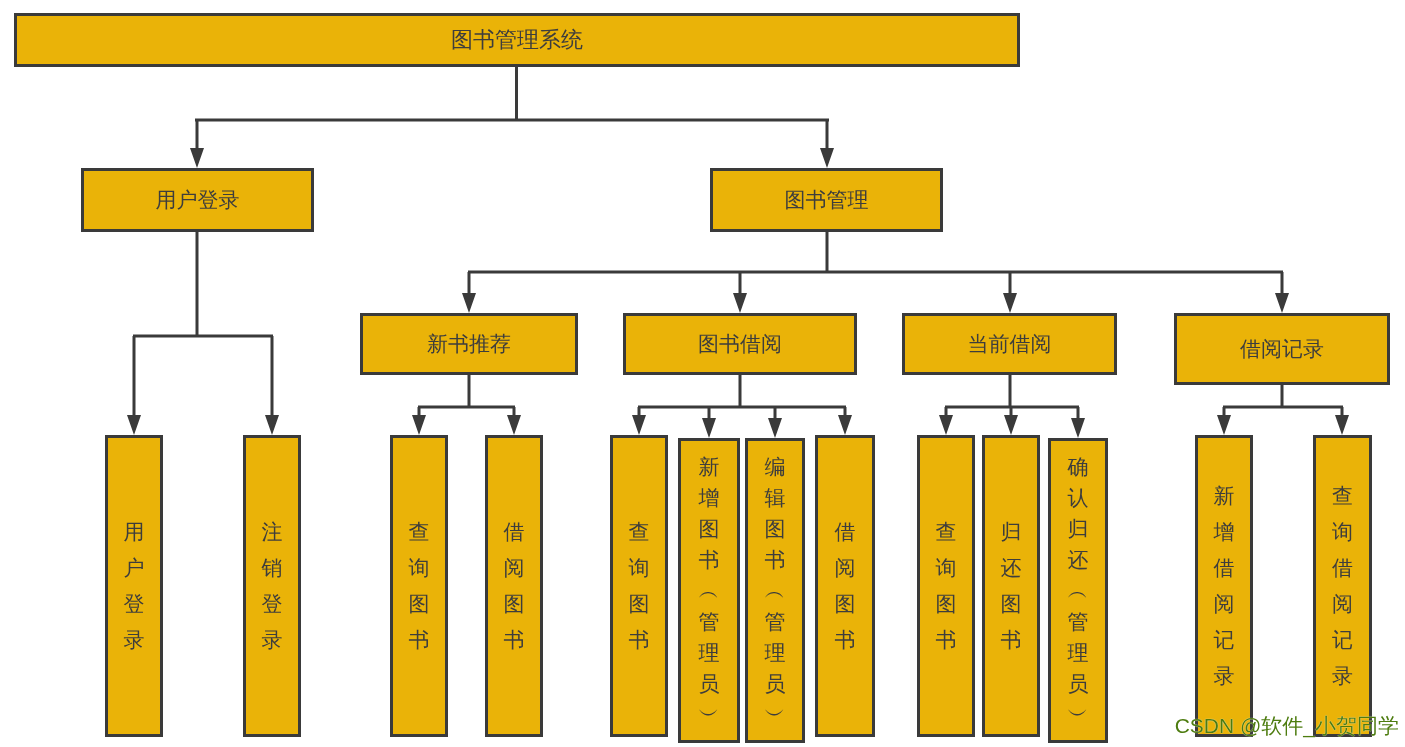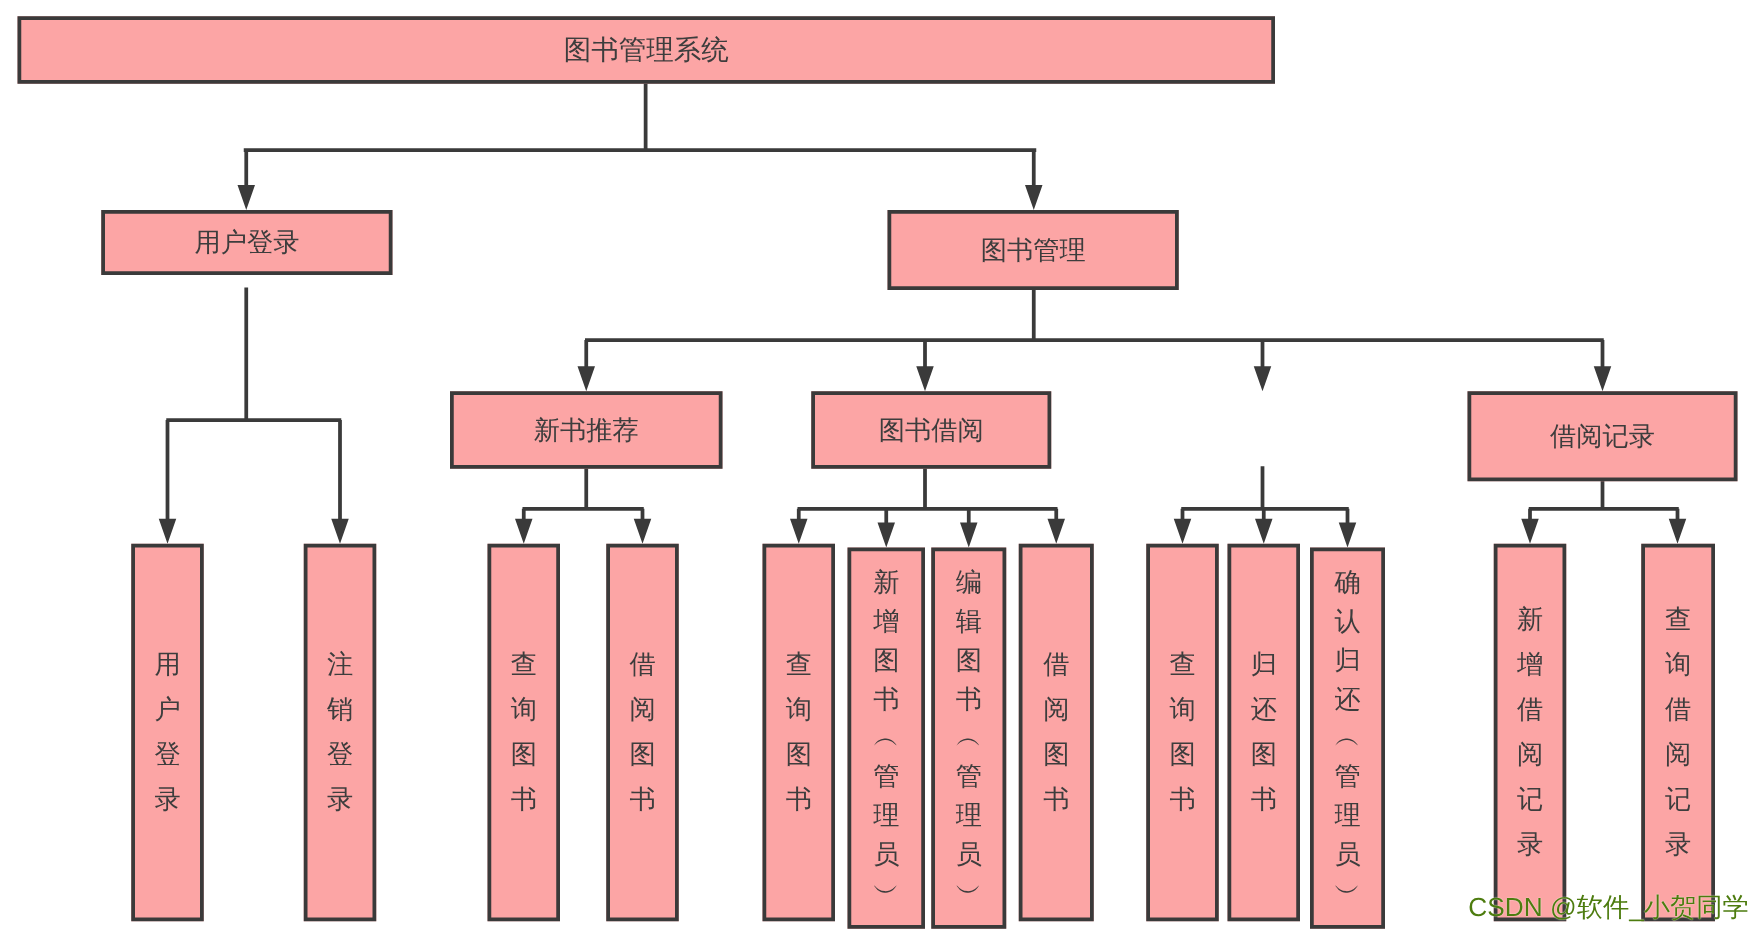--- a/index.html
+++ b/index.html
@@ -1,21 +1,21 @@
 <!DOCTYPE html>
 <html><head>
 <meta charset="utf-8">
 <style>
   html,body{margin:0;padding:0;background:#fff;}
   #canvas{
     position:relative;width:1405px;height:747px;background:#ffffff;overflow:hidden;
     font-family:"Liberation Sans","DejaVu Sans",sans-serif;color:#3d3d3d;
   }
   .box{
-    position:absolute;background:#fca5a5;border:3px solid #3a3a3a;box-sizing:border-box;
+    position:absolute;background:#eab308;border:3px solid #3a3a3a;box-sizing:border-box;
     display:flex;align-items:center;justify-content:center;
     font-size:21px;color:#3d3d3d;z-index:2;
   }
   .leaf{flex-direction:column;}
   .leaf .ch{display:block;height:36px;line-height:36px;text-align:center;}
   .leaf.tall .ch{height:31px;line-height:31px;}
   .root-box{font-size:22px;}
   #wires{position:absolute;left:0;top:0;z-index:1;}
   #watermark{
     position:absolute;top:712px;right:6px;z-index:5;
@@ -80,32 +80,35 @@
              M1004 415 H1018 L1011 435 Z
              M1071 418 H1085 L1078 438 Z
              M1217 415 H1231 L1224 435 Z
              M1335 415 H1349 L1342 435 Z"></path>
   </svg>
 
   <div class="box root-box" style="left:14px;top:13px;width:1006px;height:54px;">
     <span>图书管理系统</span>
   </div>
 
-  <div class="box" style="left:81px;top:168px;width:233px;height:52px;">
+  <div class="box" style="left:81px;top:168px;width:233px;height:64px;">
     <span>用户登录</span>
   </div>
   <div class="box" style="left:710px;top:168px;width:233px;height:64px;text-align:center;">
     <span>图书管理</span>
   </div>
 
   <div class="box" style="left:360px;top:313px;width:218px;height:62px;">
     <span>新书推荐</span>
   </div>
-  <div class="box" style="left:649px;top:313px;width:192px;height:62px;text-align:right;">
+  <div class="box" style="left:623px;top:313px;width:234px;height:62px;text-align:right;">
     <span>图书借阅</span>
+  </div>
+  <div class="box" style="left:902px;top:313px;width:215px;height:62px;">
+    <span>当前借阅</span>
   </div>
   <div class="box" style="left:1174px;top:313px;width:216px;height:72px;">
     <span>借阅记录</span>
   </div>
 
   <div class="box leaf" style="left:105px;top:435px;width:58px;height:302px;">
       <span class="ch">用</span>
       <span class="ch">户</span>
       <span class="ch">登</span>
       <span class="ch">录</span>

